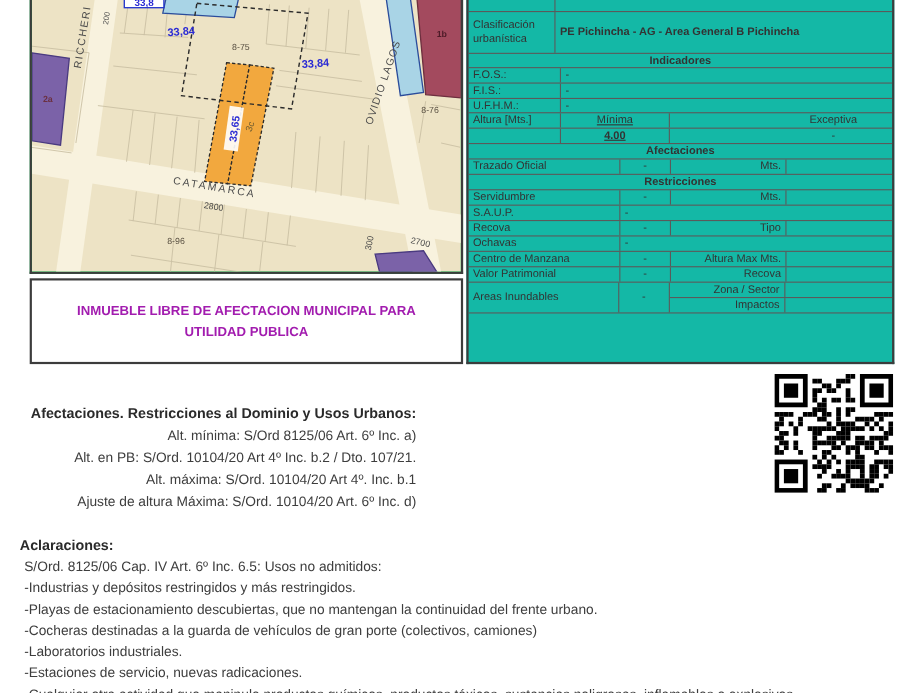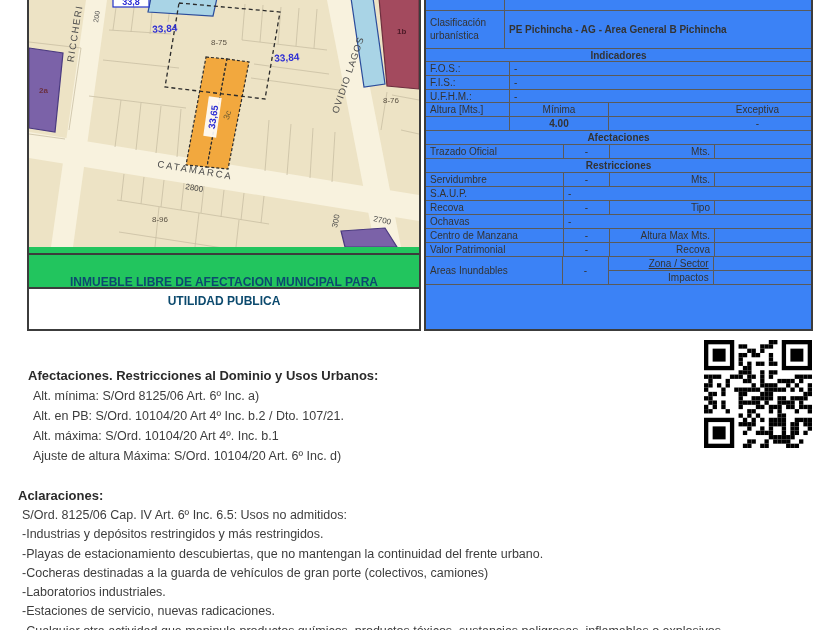--- a/index.html
+++ b/index.html
@@ -1,61 +1,61 @@
 <!DOCTYPE html>
 <html><head>
 <meta charset="utf-8">
 <style>
   html,body{margin:0;padding:0;}
   body{width:840px;height:630px;background:#ffffff;overflow:hidden;position:relative;
        font-family:"Liberation Sans",sans-serif;color:#333;}
 
   
-  .map-box{position:absolute;left:27px;top:0;width:394px;height:289px;
+  .map-box{position:absolute;left:27px;top:0;width:394px;height:249px;
            border:2px solid #3c3c3c;border-top:0;box-sizing:border-box;background:#22c55e;overflow:hidden;}
   .map-box svg{display:block;}
 
   
   .notice-box{position:absolute;left:27px;top:253px;width:394px;height:78px;
               border:2px solid #3c3c3c;box-sizing:border-box;
               display:flex;align-items:center;justify-content:center;text-align:center;
-              font-weight:bold;font-size:12px;line-height:1.55;color:#0c4a6e;padding:0 12px;}
+              font-weight:bold;font-size:12px;line-height:1.55;color:#a21caf;padding:0 12px;}
 
   
   .table-box{position:absolute;left:424px;top:0;width:389px;height:331px;
              border:2px solid #3c3c3c;border-top:0;box-sizing:border-box;
-             font-size:10px;color:#333;background:#3b82f6;}
+             font-size:10px;color:#333;background:#14b8a6;}
   .trow{display:flex;border-bottom:1px solid #5a5a5a;box-sizing:border-box;}
   .h11{height:11px}.h38{height:38px}.h13{height:13px}.h14{height:14px}.h28{height:28px}
   .cell{box-sizing:border-box;padding:0 4px;display:flex;align-items:center;overflow:hidden;}
   .br{border-right:1px solid #5a5a5a;}
   .bold{font-weight:bold;}
   .hdr{flex:1;justify-content:center;font-weight:bold;}
   .cls-lab{width:79px;line-height:1.25;}
   .ind-lab{width:84px;}
-  .al-c2{width:99px;justify-content:center;}
+  .al-c2{width:99px;justify-content:center;text-decoration:underline;}
   .al-c3{width:95px;justify-content:center;margin-top:40px;}
   .al-c4{flex:1;justify-content:center;}
   .w-lab{width:138px;}
   .w-dash{width:46px;justify-content:center;}
   .w-unit{width:105px;justify-content:flex-end;}
   .w-last{flex:1;}
   .fill{flex:1;}
   .stack{width:204px;display:flex;flex-direction:column;}
   .stack .srow{display:flex;height:14px;box-sizing:border-box;}
-  .stack .srow.sb{border-bottom:1px solid #5a5a5a;text-decoration:underline;}
+  .stack .srow.sb{border-bottom:1px solid #5a5a5a;}
 
   
   .qr{position:absolute;left:704px;top:340px;width:108px;height:108px;background:#fff;}
 
   
   .sec{position:absolute;color:#3d3d3d;font-size:12.5px;}
   .sec .head{font-weight:bold;font-size:13px;color:#2a2a2a;margin:0 0 3px 0;}
   .sec .tl{line-height:20px;margin-left:5px;white-space:nowrap;}
-  .sec1{left:28px;top:368px;}
+  .sec1{left:28px;top:368px;text-align:right;}
   .sec2{left:18px;top:488px;}
   .sec2 .tl{line-height:19.3px;margin-left:4px;}
 </style>
 </head>
 <body>
 
 <div class="map-box">
   <svg width="390" height="247" viewBox="0 0 390 247">
     <rect x="0" y="0" width="390" height="247" fill="#EDE3C5"></rect>
 

